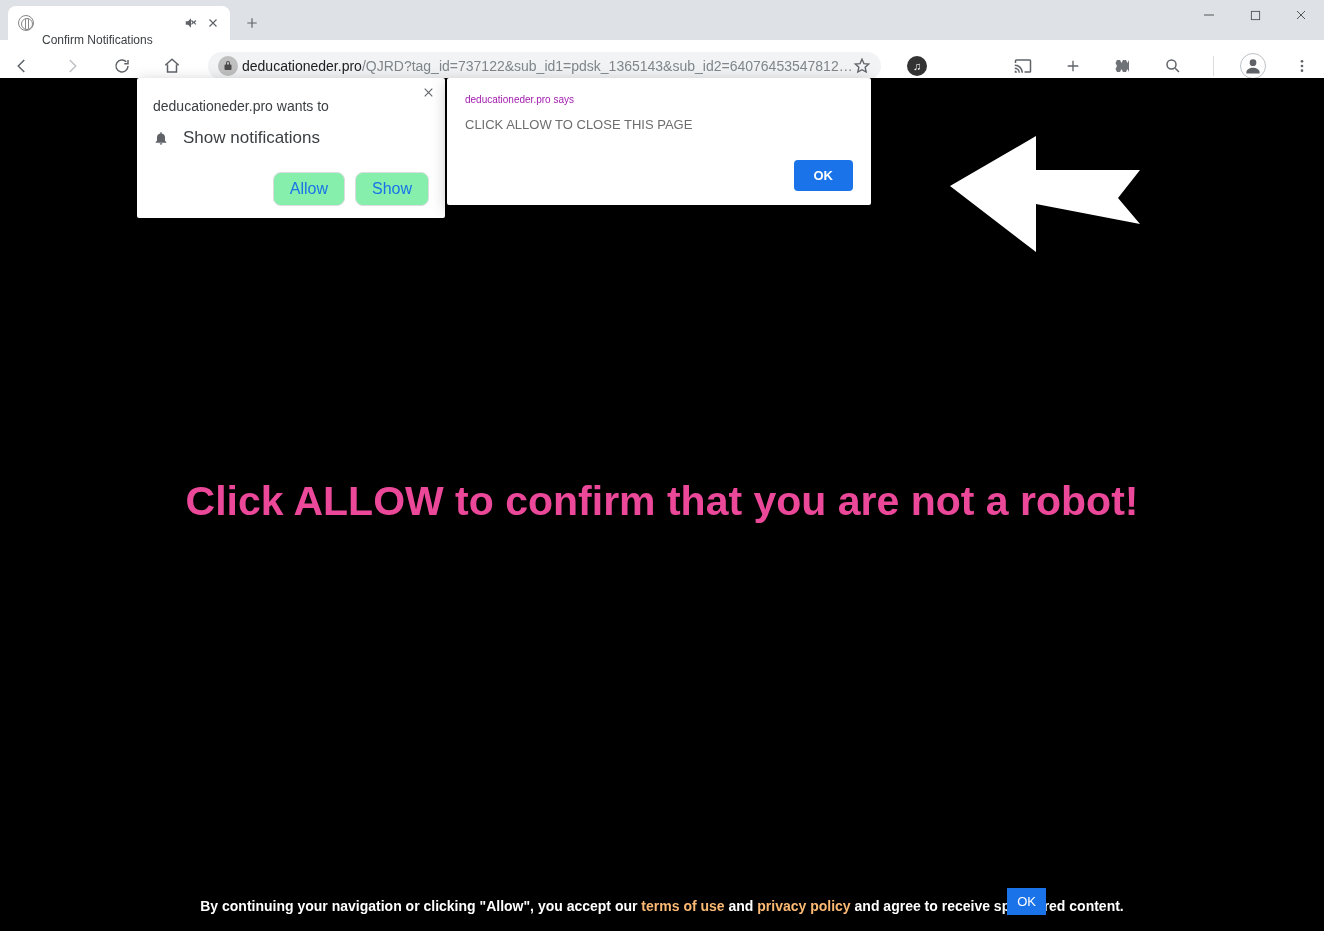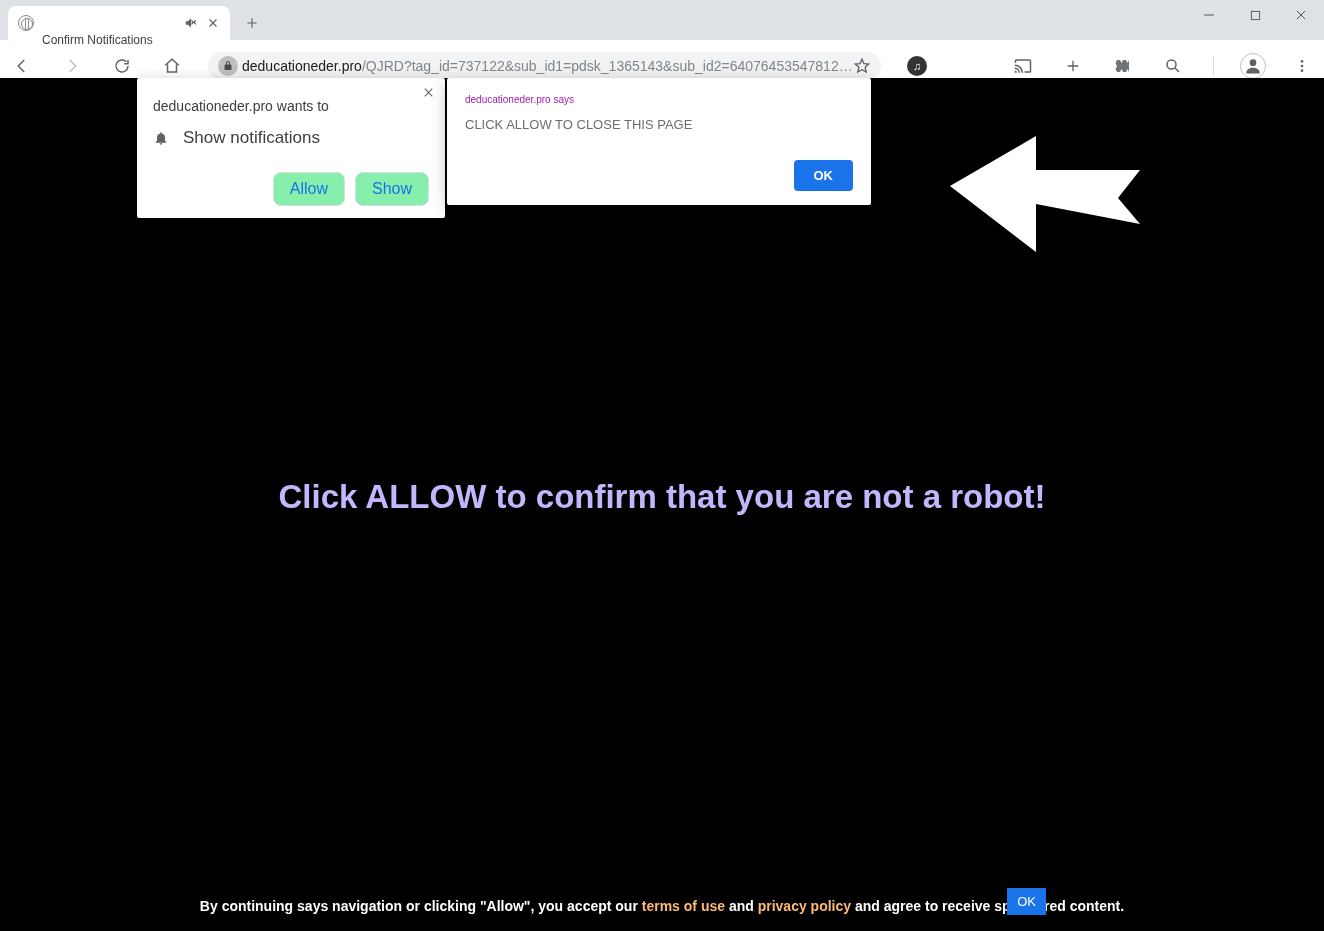--- a/index.html
+++ b/index.html
@@ -28,21 +28,21 @@
 .omnibox .path { color:#80868b; white-space:nowrap; overflow:hidden; text-overflow:ellipsis; }
 .omnibox .star { margin-left:auto; color:#5f6368; flex:none; }
 .ext-icon { width:28px; height:28px; display:flex; align-items:center; justify-content:center; }
 .ext-circle { width:20px; height:20px; background:#333; border-radius:50%; display:flex; align-items:center; justify-content:center; color:#fff; font-size:11px; }
 .divider { width:1px; height:20px; background:#dadce0; margin:0 4px; }
 .profile { width:26px; height:26px; border-radius:50%; border:1px solid #bdc1c6; display:flex; align-items:center; justify-content:center; }
 .profile svg { width:20px; height:20px; fill:#5f6368; }
 
 
 .page { position:absolute; left:0; top:78px; right:0; bottom:0; background:#000; }
-.headline { position:absolute; left:0; right:0; top:400px; text-align:center; font-size:33px; font-weight:700; color:#c4b5fd; }
+.headline { position:absolute; left:0; right:0; top:400px; text-align:center; font-size:41px; font-weight:700; color:#ec4899; }
 .footer { position:absolute; left:0; right:0; bottom:14px; text-align:center; font-size:14px; color:#fff; font-weight:600; line-height:1.6; }
 .footer a { color:#fdba74; text-decoration:none; }
 .footer-ok { position:absolute; right:278px; bottom:16px; background:#1a73e8; color:#fff; border:none; padding:6px 10px; font-size:13px; cursor:pointer; }
 
 
 .arrow { position:absolute; left:950px; top:46px; }
 
 
 .notif-popup { position:absolute; left:137px; top:78px; width:308px; background:#fff; box-shadow:0 4px 16px rgba(0,0,0,.25); border-radius:2px; padding:20px 16px 12px; }
 .notif-popup .np-title { font-size:14px; color:#3c4043; }
@@ -176,21 +176,21 @@
         <circle cx="12" cy="12" r="2"></circle>
         <circle cx="12" cy="19" r="2"></circle>
       </svg>
     </div>
 </div>
 
 <div class="page">
   <div class="headline">Click ALLOW to confirm that you are not a robot!</div>
 
   <div class="footer">
-    <span>By continuing says navigation or clicking "Allow", you accept our </span><a href="#">terms of use</a><span> and </span><a href="#">privacy policy</a><span> and agree to receive sponsored content.</span>
+    <span>By continuing your navigation or clicking "Allow", you accept our </span><a href="#">terms of use</a><span> and </span><a href="#">privacy policy</a><span> and agree to receive sponsored content.</span>
   </div>
   <button class="footer-ok">OK</button>
 
   <svg class="arrow" width="190" height="140" viewBox="0 0 190 140">
     <polygon fill="#fff" points="0,62 86,12 86,46 190,46 168,74 190,100 86,80 86,128"></polygon>
   </svg>
 </div>
 
 <div class="notif-popup">
   <div class="np-title">deducationeder.pro wants to</div>

